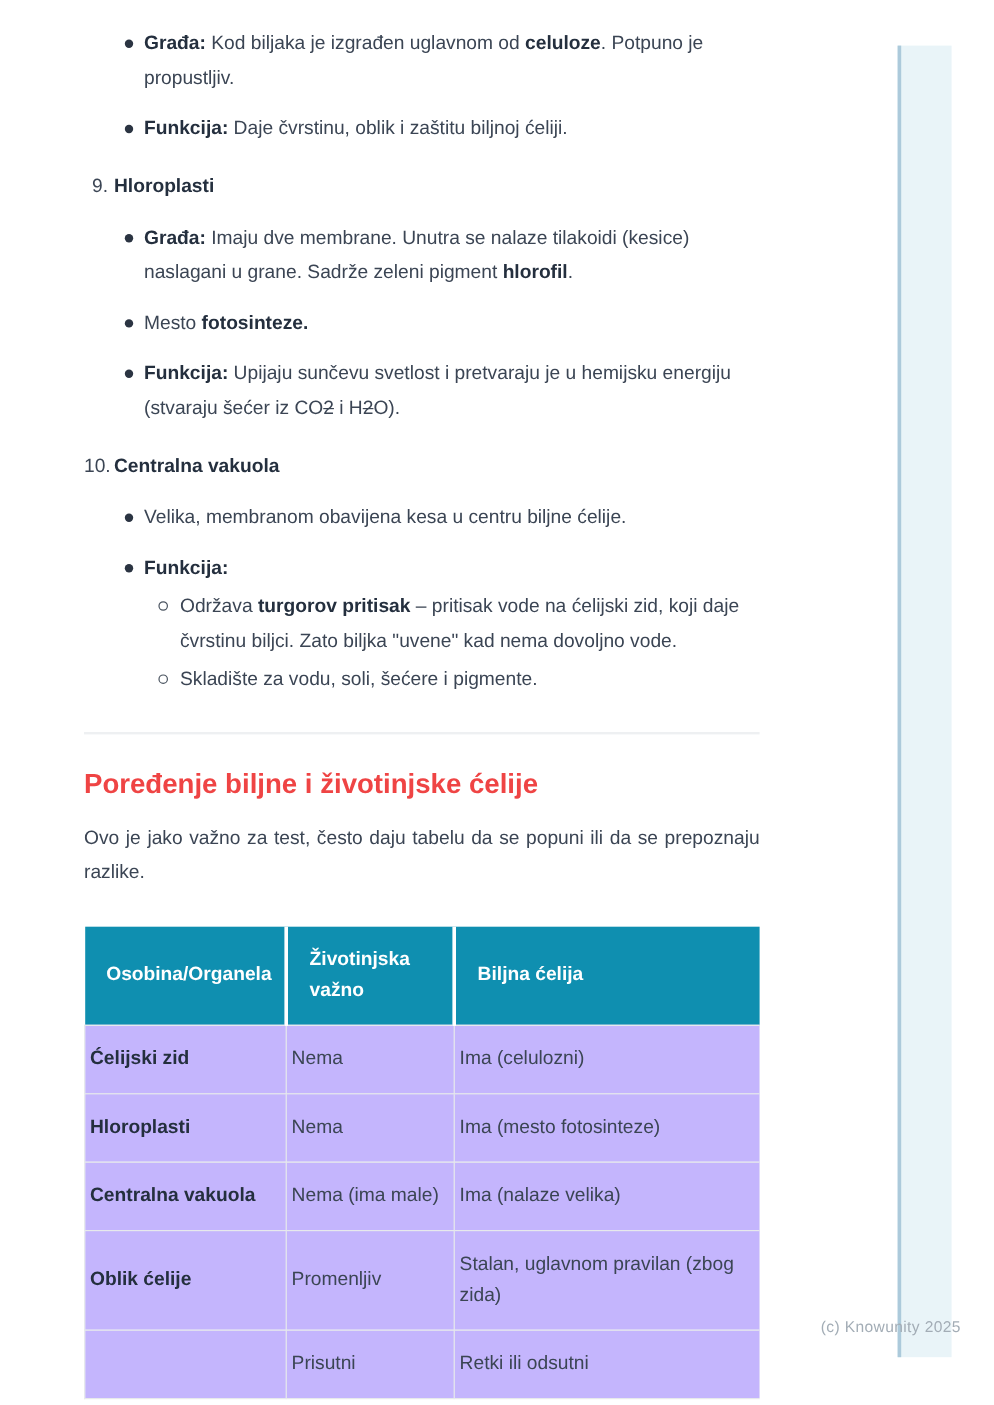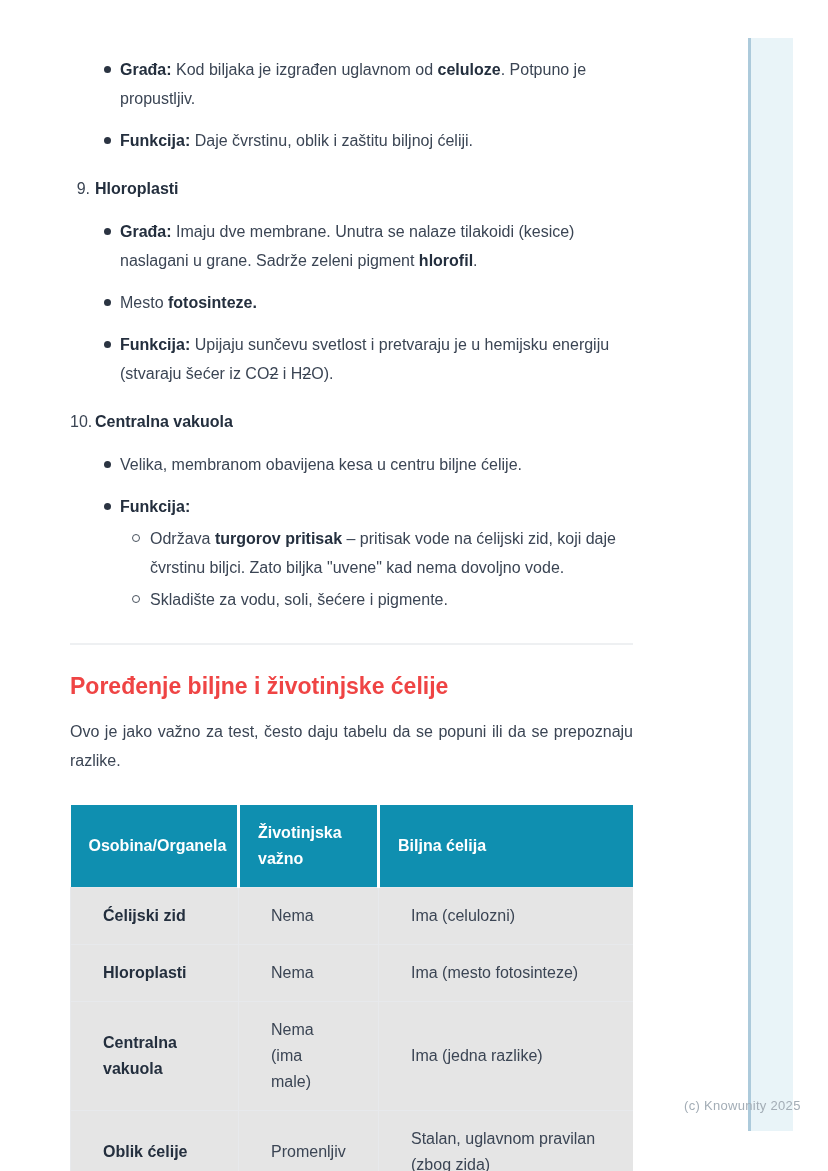--- a/index.html
+++ b/index.html
@@ -43,21 +43,21 @@
   }
   ul.lvl2 > li::before {
     content: "";
     position: absolute;
     left: 12px; top: 10px;
     width: 6px; height: 6px;
     border-radius: 50%;
     background: transparent;
     border: 1.5px solid #49535f;
   }
-  .first-list { padding-top: 55px; }
+  .first-list { padding-top: 22px; }
   
   .num-item {
     display: flex;
     margin: 19px 0 14px 0;
   }
   .num-item .num {
     width: 20px;
     text-align: right;
     margin-right: 5px;
     flex: 0 0 auto;
@@ -107,23 +107,23 @@
     vertical-align: middle;
     padding: 14px 18px;
     height: 82px;
     line-height: 26px;
     font-size: 16px;
   }
   thead th + th { border-left: 3px solid #ffffff; }
   tbody td {
     border: 1px solid #e7e9ec;
     vertical-align: middle;
-    padding: 15px 32px;
+    padding: 15px 4px;
     line-height: 26px;
-    background: #e5e5e5;
+    background: #c4b5fd;
   }
   
   .page-edge-strip {
     position: absolute;
     left: 748px; top: 38px;
     width: 45px; height: 1093px;
     background: #e9f4f8;
     border-left: 3px solid #accadb;
   }
   .watermark {
@@ -217,21 +217,21 @@
             <td>Ima (celulozni)</td>
           </tr>
           <tr>
             <td><strong>Hloroplasti</strong></td>
             <td>Nema</td>
             <td>Ima (mesto fotosinteze)</td>
           </tr>
           <tr>
             <td><strong>Centralna vakuola</strong></td>
             <td>Nema (ima male)</td>
-            <td>Ima (jedna razlike)</td>
+            <td>Ima (nalaze velika)</td>
           </tr>
           <tr>
             <td><strong>Oblik ćelije</strong></td>
             <td>Promenljiv</td>
             <td>Stalan, uglavnom pravilan (zbog zida)</td>
           </tr>
           <tr>
             <td></td>
             <td>Prisutni</td>
             <td>Retki ili odsutni</td>

